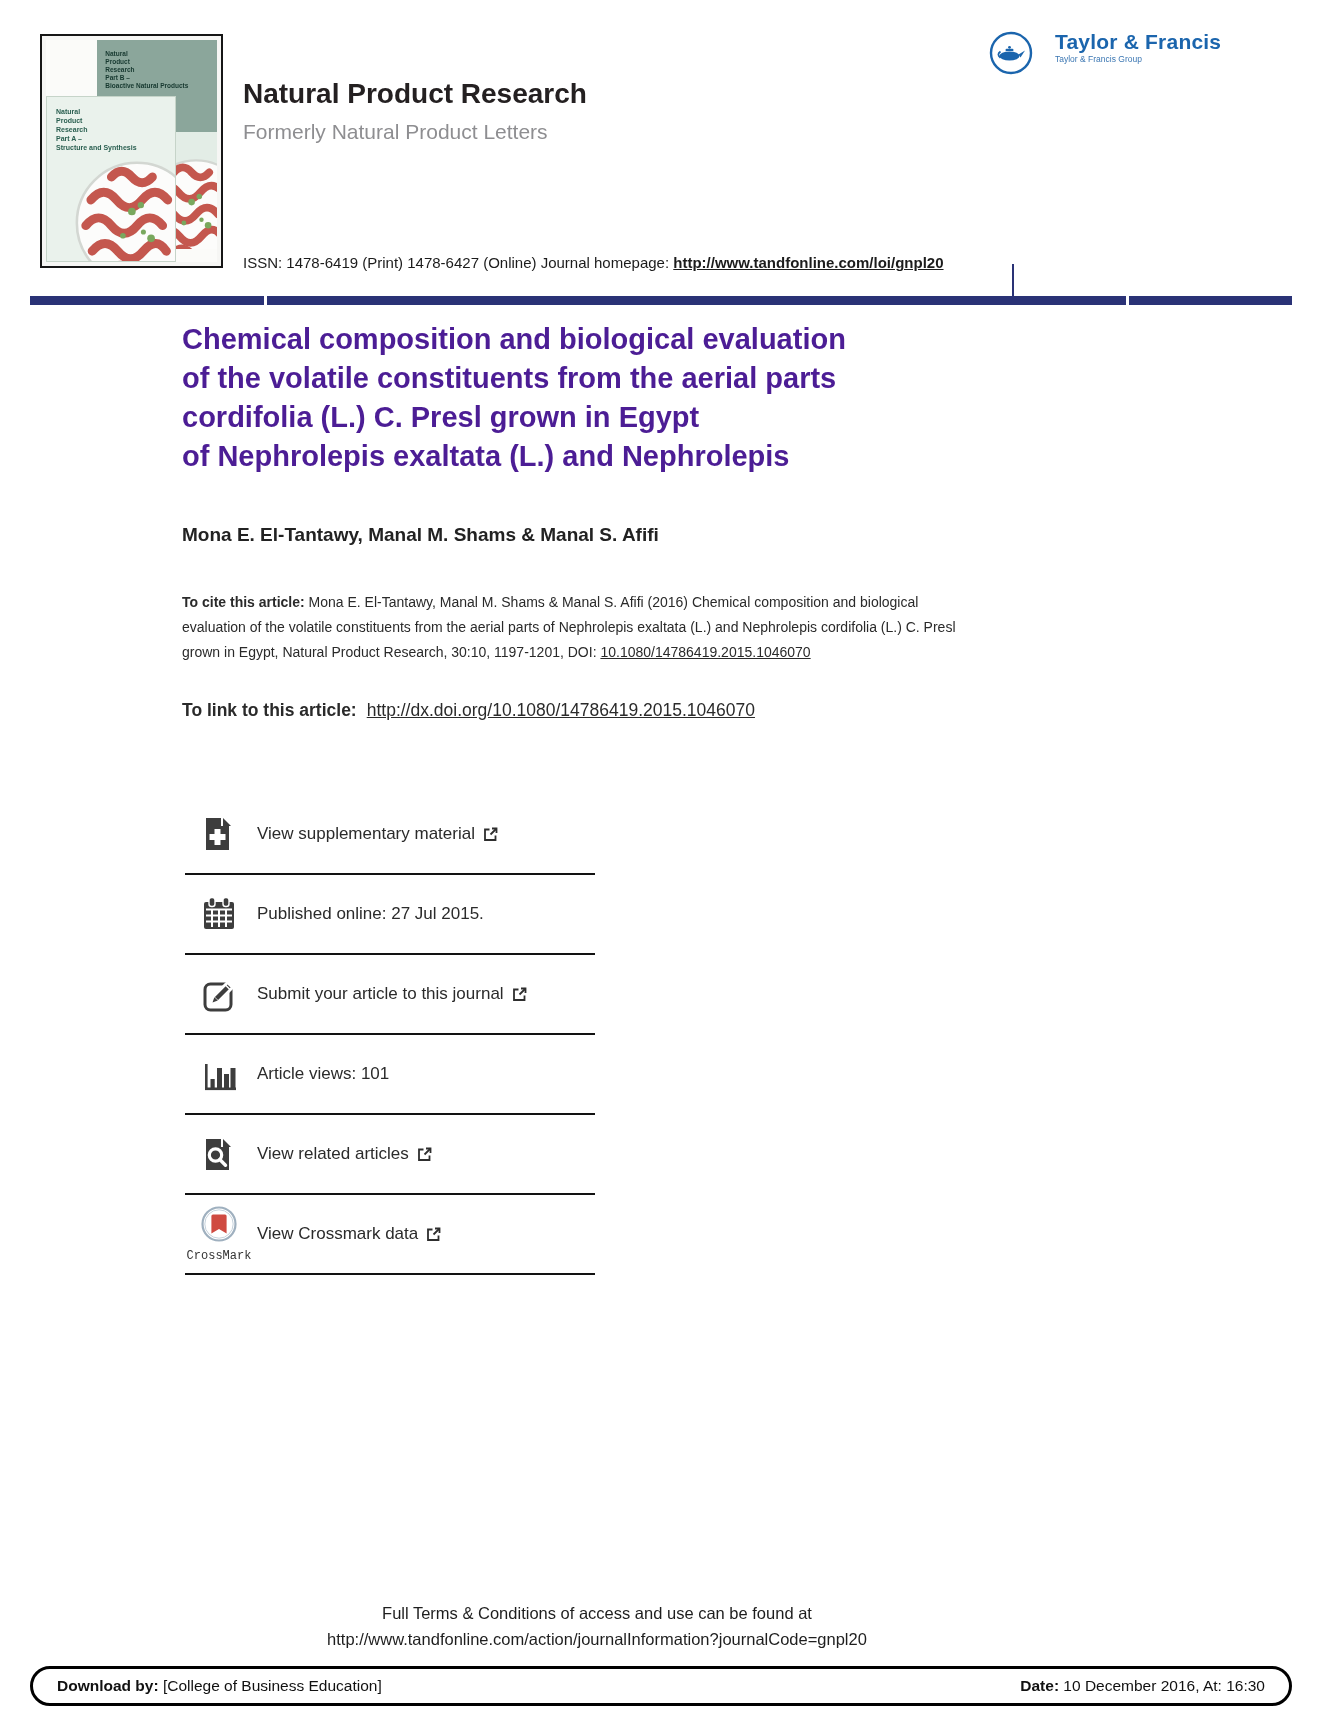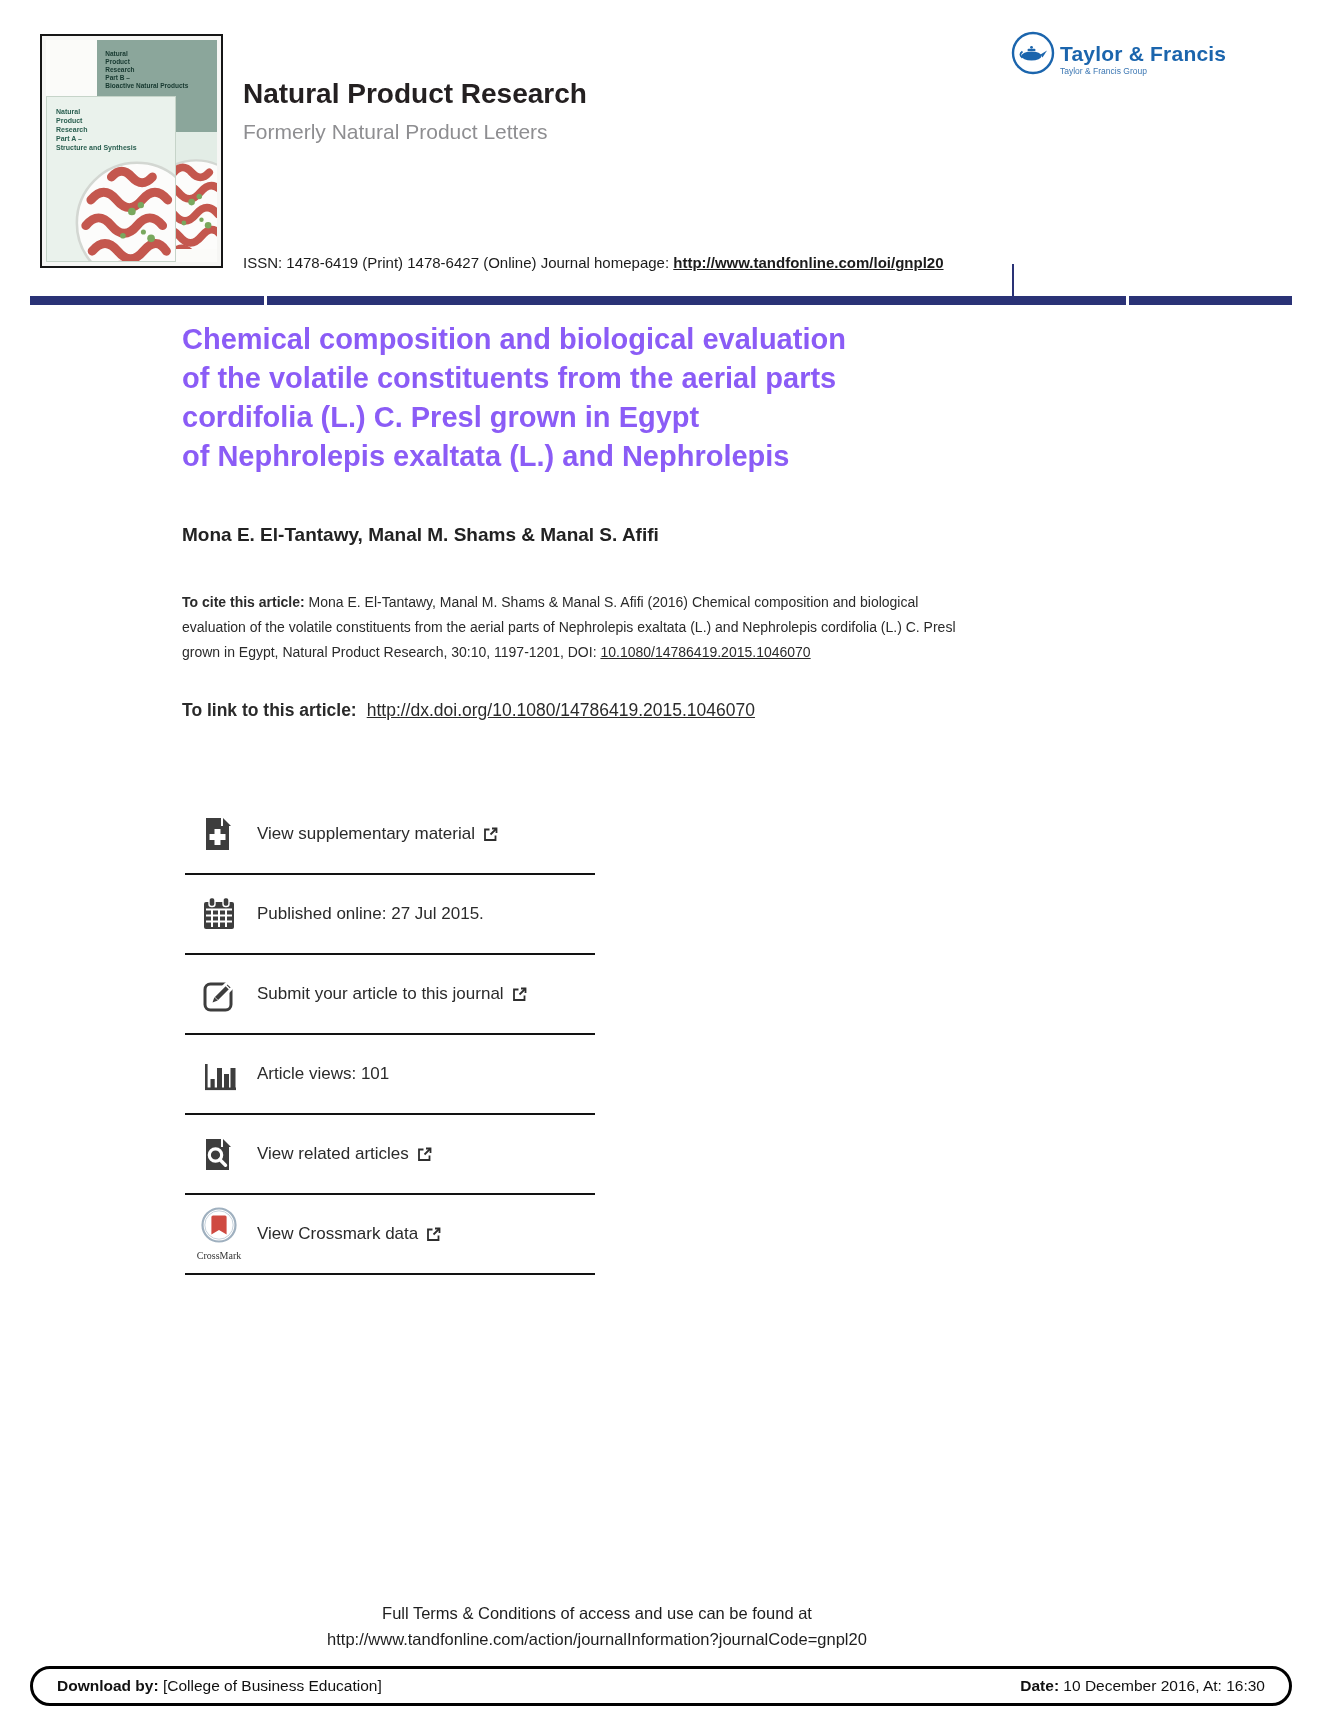--- a/index.html
+++ b/index.html
@@ -16,49 +16,49 @@
   .cover-back { position:absolute; left:30%; top:0; right:0; height:94%; background:#e3ede6; overflow:hidden; }
   .cover-back-header { height:44%; background:#8ba69b; padding:10px 6px 4px 8px;
       font-size:6.5px; line-height:8px; font-weight:bold; color:#16382f; white-space:pre-line; }
   .cover-back-art { position:absolute; right:-34px; bottom:-18px; width:110px; height:110px; }
   .cover-front { position:absolute; left:0; top:25%; width:76%; height:75%;
       background:#eaf2ec; border:1px solid #c6d4c9; overflow:hidden; }
   .cover-front-text { padding:10px 6px 0 9px; font-size:7px; line-height:9px; font-weight:bold;
       color:#2a5f50; white-space:pre-line; }
   .cover-front-art { position:absolute; right:-26px; bottom:-26px; width:128px; height:128px; }
   
-  .tf-logo { position:absolute; left:1010px; top:30px; display:flex; align-items:flex-end; gap:4px; }
+  .tf-logo { position:absolute; left:988px; top:30px; display:flex; align-items:flex-start; gap:21px; }
   .tf-text .tf-name { font-size:21px; font-weight:600; color:#1b65ad; line-height:23px; letter-spacing:.2px; }
   .tf-text .tf-group { font-size:8.5px; color:#3c77b3; margin-top:1px; }
   
   .journal-title { position:absolute; left:243px; top:78px; font-size:28px; font-weight:700; color:#242021; }
   .journal-subtitle { position:absolute; left:243px; top:120px; font-size:21px; color:#8e8e91; }
   .issn-line { position:absolute; left:243px; top:254px; font-size:15px; color:#1c1c1c; }
   .issn-line a, .plain-link { color:#1c1c1c; }
   .issn-line .homepage { font-weight:700; }
   .v-rule { position:absolute; left:1012px; top:264px; width:2px; height:33px; background:#2a3276; }
   .navy-bar { position:absolute; left:30px; top:296px; width:1262px; height:9px; background:#2a3276; }
   .navy-gap { position:absolute; top:0; width:3px; height:9px; background:#ffffff; }
   
   .art-title { position:absolute; left:182px; top:320px; width:840px;
-      font-size:29px; line-height:39px; font-weight:700; color:#8b5cf6; }
+      font-size:29px; line-height:39px; font-weight:700; color:#4c1d95; }
   .authors { position:absolute; left:182px; top:524px; font-size:19px; font-weight:700; color:#222; }
   .cite-block { position:absolute; left:182px; top:590px; width:800px;
       font-size:14px; line-height:25px; color:#2a2a2a; }
   .bold { font-weight:700; }
   .cite-block a, .link-line a { color:#2a2a2a; text-decoration:underline; }
   .link-line { position:absolute; left:182px; top:700px; font-size:17.5px; color:#2a2a2a; }
   .link-line .gap { display:inline-block; width:10px; }
   
   .actions { position:absolute; left:185px; top:795px; width:410px; }
   .action-row { height:78px; display:flex; align-items:center; gap:16px; padding-left:12px; }
   .action-sep { border-top:2px solid #121212; }
   .action-label { font-size:17px; color:#2b2b2b; display:flex; align-items:center; gap:7px; }
   .icon-col { width:44px; display:flex; flex-direction:column; align-items:center; flex:none; }
-  .cm-caption { font-family:Liberation Serif, serif; font-size:10px; color:#333; margin-top:7px; }
+  .cm-caption { font-family:Liberation Mono, monospace; font-size:12px; color:#333; margin-top:7px; }
   
   .terms { position:absolute; left:182px; top:1600px; width:830px; text-align:center;
       font-size:16.5px; line-height:26px; color:#1e1e1e; }
   .download-bar { position:absolute; left:30px; top:1666px; width:1262px; height:40px;
       border:3px solid #000; border-radius:24px; display:flex; justify-content:space-between;
       align-items:center; padding:0 24px; font-size:15.5px; color:#111; background:#fff; }
   svg { display:block; }
 </style>
 </head>
 <body>

